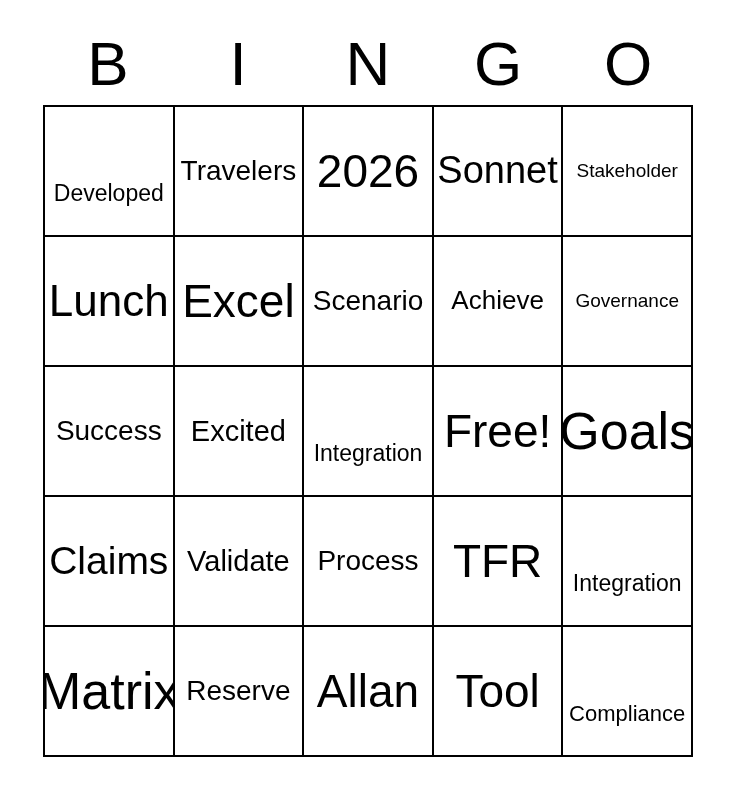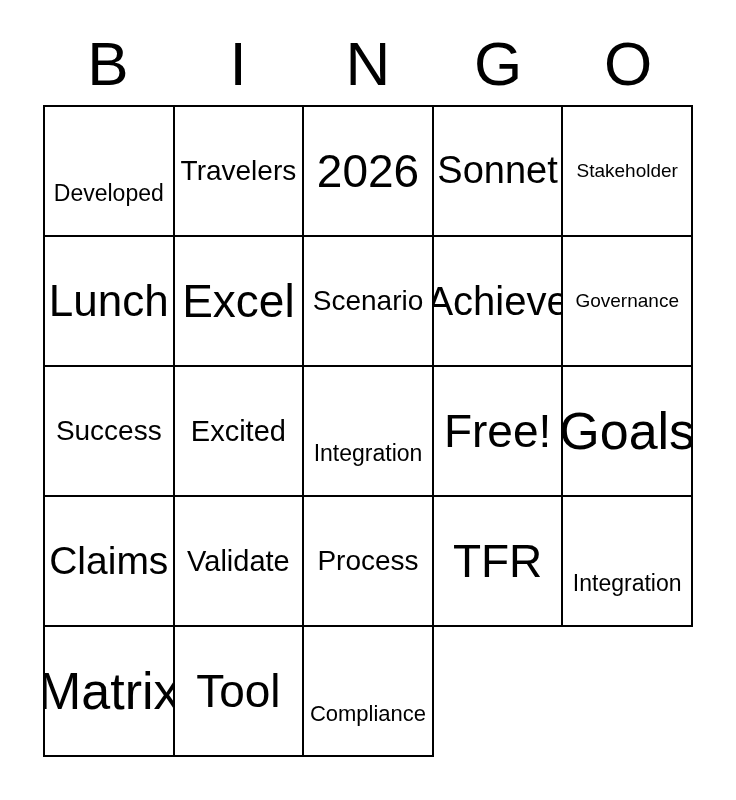--- a/index.html
+++ b/index.html
@@ -123,21 +123,21 @@
     <div class="bingo-cell sz-xxl">
         <span class="cell-text" style="font-size: 44px;">Lunch</span>
       </div>
     <div class="bingo-cell sz-xxl">
         <span class="cell-text">Excel</span>
       </div>
     <div class="bingo-cell sz-m">
         <span class="cell-text">Scenario</span>
       </div>
     <div class="bingo-cell sz-xl">
-        <span class="cell-text" style="font-size: 40px;">Achieve</span>
+        <span class="cell-text" style="font-size: 26px;">Achieve</span>
       </div>
     <div class="bingo-cell sz-xs">
         <span class="cell-text">Governance</span>
       </div>
 
     <div class="bingo-cell sz-m">
         <span class="cell-text">Success</span>
       </div>
     <div class="bingo-cell sz-l">
         <span class="cell-text">Excited</span>
@@ -164,20 +164,26 @@
     <div class="bingo-cell sz-xxl">
         <span class="cell-text">TFR</span>
       </div>
     <div class="bingo-cell sz-s">
         <span class="cell-text">Integration</span>
       </div>
 
     <div class="bingo-cell sz-xl">
         <span class="cell-text">Matrix</span>
       </div>
+    <div class="bingo-cell sz-m">
+        <span class="cell-text">Reserve</span>
+      </div>
+    <div class="bingo-cell sz-xxl">
+        <span class="cell-text">Allan</span>
+      </div>
     <div class="bingo-cell sz-xxl">
         <span class="cell-text">Tool</span>
       </div>
     <div class="bingo-cell sz-s">
         <span class="cell-text" style="font-size: 22px;">Compliance</span>
       </div>
 
   </div>
 </div>
 

